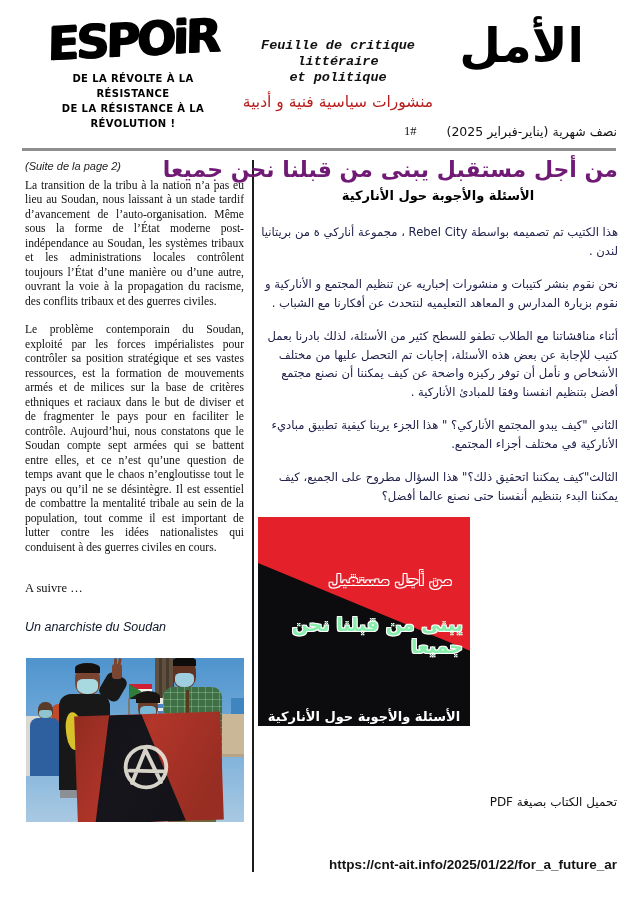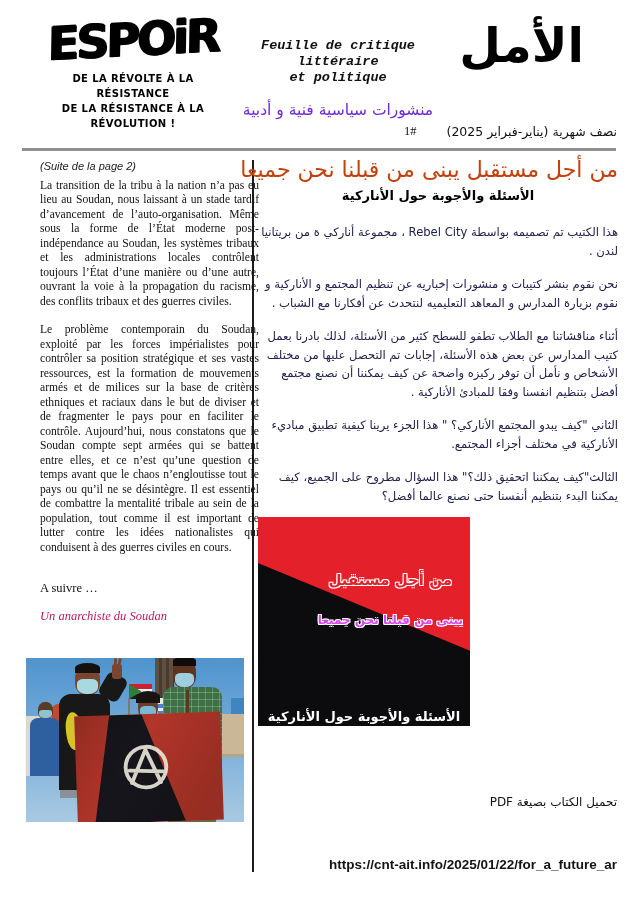--- a/index.html
+++ b/index.html
@@ -9,39 +9,39 @@
 
   
   .logo-block { position:absolute; left:34px; top:16px; width:198px; text-align:center; }
   .logo-text { font-family:"DejaVu Sans", sans-serif; font-weight:900; font-size:46px; line-height:1;
                letter-spacing:-3px; transform:rotate(-3deg) skewX(-4deg); display:inline-block;
                color:#000; text-shadow:1px 1px 0 #000, -1px 1px 0 #000; }
   .logo-tagline { margin-top:9px; font-size:10px; font-weight:bold; letter-spacing:.4px; line-height:1.5; color:#000; }
   .masthead-center { position:absolute; left:240px; top:38px; width:196px; text-align:center; }
   .masthead-fr { font-family:Liberation Mono, monospace; font-style:italic; font-weight:bold;
                  font-size:13.5px; line-height:1.2; color:#111; }
-  .masthead-ar { margin-top:14px; font-size:15.5px; color:#6d28d9; direction:rtl; }
+  .masthead-ar { margin-top:6px; font-size:15.5px; color:#b91c1c; direction:rtl; }
   .masthead-title-ar { position:absolute; left:462px; top:12px; width:122px; text-align:center;
                        font-size:48px; font-weight:bold; color:#000; line-height:1.4; direction:rtl; }
 
   .issue-row { position:absolute; left:404px; right:22px; top:124px; display:flex;
                justify-content:space-between; align-items:center; font-size:12.5px; color:#111; }
   .issue-number { font-family:"Liberation Serif", serif; }
   .issue-date { direction:rtl; }
   .head-rule { position:absolute; left:22px; right:23px; top:148px; height:3px; background:#8f8f8f; }
 
   .col-divider { position:absolute; left:252px; top:160px; width:2px; height:712px; background:#1c1c1c; }
 
   
-  .col-left { position:absolute; left:40px; top:160px; width:219px; }
+  .col-left { position:absolute; left:25px; top:160px; width:219px; }
   .suite-note { font-family:"Liberation Sans", sans-serif; font-style:italic; font-size:11px; color:#222; margin-bottom:7px; }
   .fr-para { font-family:"Liberation Serif","DejaVu Serif", serif; font-size:11.6px; line-height:1.25;
              text-align:justify; color:#101010; margin-bottom:14px; }
   .a-suivre { font-family:"Liberation Serif", serif; font-size:12.5px; margin-top:26px; color:#101010; }
-  .byline { font-family:Liberation Serif, serif; font-style:italic; font-size:12.5px; margin-top:13px; color:#be185d; }
+  .byline { font-family:Liberation Sans, sans-serif; font-style:italic; font-size:12.5px; margin-top:24px; color:#0f172a; }
 
   
   .photo { position:absolute; left:26px; top:658px; width:218px; height:164px; overflow:hidden;
            background:linear-gradient(180deg,#4f94ce 0%, #7db0da 55%, #a9c9e2 100%); }
   .ph { position:absolute; }
   .bg-buildings { left:193px; top:56px; width:25px; height:40px; background:#c9b797; box-shadow:0 3px 0 #b5a486; }
   .bg-banner { left:205px; top:40px; width:13px; height:16px; background:#3f86c0; }
   .pillar { left:129px; top:0; width:19px; height:64px;
             background:repeating-linear-gradient(90deg,#5f5040 0 4px,#473b2e 4px 7px); }
   .pillar-poster { left:130px; top:40px; width:17px; height:24px; background:#e9e9e4; }
@@ -86,33 +86,33 @@
   .man2-lanyard { left:160px; top:32px; width:3px; height:26px; background:#5a3a1e; }
   .man2-pants { left:142px; top:118px; width:48px; height:46px; background:#6b6b3e; }
 
   .big-flag { left:50px; top:56px; width:146px; height:108px; background:#b23529; transform:rotate(-2deg); overflow:hidden; }
   .big-flag-shade { position:absolute; inset:0; background:linear-gradient(120deg, rgba(0,0,0,.18), transparent 40%, rgba(0,0,0,.15) 85%); }
   .big-flag-black { position:absolute; inset:0; background:#15151b; clip-path:polygon(24% 0, 46% 0, 74% 100%, 12% 100%); }
   .circle-a-svg { position:absolute; left:28%; top:22%; width:58px; height:58px; opacity:.92; }
 
   
   .col-right { position:absolute; left:258px; top:157px; width:360px; direction:rtl; }
-  .ar-title { font-size:22px; font-weight:normal; text-align:center; white-space:nowrap; color:#c2410c; }
+  .ar-title { font-size:22px; font-weight:bold; text-align:center; white-space:nowrap; color:#701a75; }
   .ar-subtitle { font-size:13px; font-weight:bold; text-align:center; margin-top:6px; color:#000; }
   .ar-paras { margin-top:20px; }
   .ar-para { font-size:11.6px; line-height:1.6; text-align:right; color:#21214c; margin-bottom:15px; }
 
   
   .poster { position:absolute; left:258px; top:517px; width:212px; height:209px; background:#0c0c0e; overflow:hidden; }
   .poster-red { position:absolute; inset:0; background:#e4212b; clip-path:polygon(0 0, 100% 0, 100% 64%, 0 22%); }
   .poster-t1 { position:absolute; top:54px; right:18px; font-size:15px; font-weight:bold; letter-spacing:1px;
                color:#e4212b; direction:rtl;
                text-shadow:-1px -1px 0 #fff, 1px -1px 0 #fff, -1px 1px 0 #fff, 1px 1px 0 #fff; }
-  .poster-t2 { position:absolute; top:96px; right:7px; font-size:12px; font-weight:bold; letter-spacing:.5px;
-               color:#d946ef; direction:rtl;
+  .poster-t2 { position:absolute; top:96px; right:7px; font-size:19px; font-weight:bold; letter-spacing:.5px;
+               color:#86efac; direction:rtl;
                text-shadow:-1px -1px 0 #fff, 1px -1px 0 #fff, -1px 1px 0 #fff, 1px 1px 0 #fff; }
   .poster-sub { position:absolute; top:192px; left:0; right:0; text-align:center; color:#fff;
                 font-size:13px; font-weight:bold; direction:rtl; }
   .poster-strip { position:absolute; top:239px; left:28px; width:150px; height:18px; background:#fff;
                   border:2px solid #000; display:flex; align-items:center; justify-content:center; gap:3px; direction:ltr; padding:0 2px; }
   .rc-latin { font-family:Liberation Mono, monospace; font-weight:900; font-size:10.5px; letter-spacing:-.3px; color:#000; white-space:nowrap; }
   .rc-badge { width:11px; height:11px; border-radius:50%; background:#cf2027; color:#fff; font-size:8px; font-weight:bold;
               display:flex; align-items:center; justify-content:center; flex:0 0 auto; }
   .rc-ar { background:#000; color:#fff; font-size:7.5px; font-weight:normal; padding:1px 3px; direction:rtl; white-space:nowrap; }
 
@@ -216,21 +216,21 @@
       </svg>
     </div>
   </div>
 
   <div class="col-right">
     <div class="ar-title">من أجل مستقبل يبنى من قبلنا نحن جميعا</div>
     <div class="ar-subtitle">الأسئلة والأجوبة حول الأناركية</div>
     <div class="ar-paras">
       <p class="ar-para">هذا الكتيب تم تصميمه بواسطة Rebel City ، مجموعة أناركي ة من بريتانيا لندن .</p>
       <p class="ar-para">نحن نقوم بنشر كتيبات و منشورات إخباريه عن تنظيم المجتمع و الأناركية و نقوم بزيارة المدارس و المعاهد التعليميه لنتحدث عن أفكارنا مع الشباب .</p>
-      <p class="ar-para">أثناء مناقشاتنا مع الطلاب تطفو للسطح كثير من الأسئلة، لذلك بادرنا بعمل كتيب المدارس عن بعض هذه الأسئلة، إجابات تم التحصل عليها من مختلف الأشخاص و نأمل أن توفر ركيزه واضحة عن كيف يمكننا أن نصنع مجتمع أفضل بتنظيم انفسنا وفقا للمبادئ الأناركية .</p>
+      <p class="ar-para">أثناء مناقشاتنا مع الطلاب تطفو للسطح كثير من الأسئلة، لذلك بادرنا بعمل كتيب للإجابة عن بعض هذه الأسئلة، إجابات تم التحصل عليها من مختلف الأشخاص و نأمل أن توفر ركيزه واضحة عن كيف يمكننا أن نصنع مجتمع أفضل بتنظيم انفسنا وفقا للمبادئ الأناركية .</p>
       <p class="ar-para">الثاني "كيف يبدو المجتمع الأناركي؟ " هذا الجزء يرينا كيفية تطبيق مباديء الأناركية في مختلف أجزاء المجتمع.</p>
       <p class="ar-para">الثالث"كيف يمكننا اتحقيق ذلك؟" هذا السؤال مطروح على الجميع، كيف يمكننا البدء بتنظيم أنفسنا حتى نصنع عالما أفضل؟</p>
     </div>
   </div>
 
   <div class="poster">
     <div class="poster-red"></div>
     <div class="poster-t1">من أجل مستقبل</div>
     <div class="poster-t2">يبنى من قبلنا نحن جميعا</div>
     <div class="poster-sub">الأسئلة والأجوبة حول الأناركية</div>

